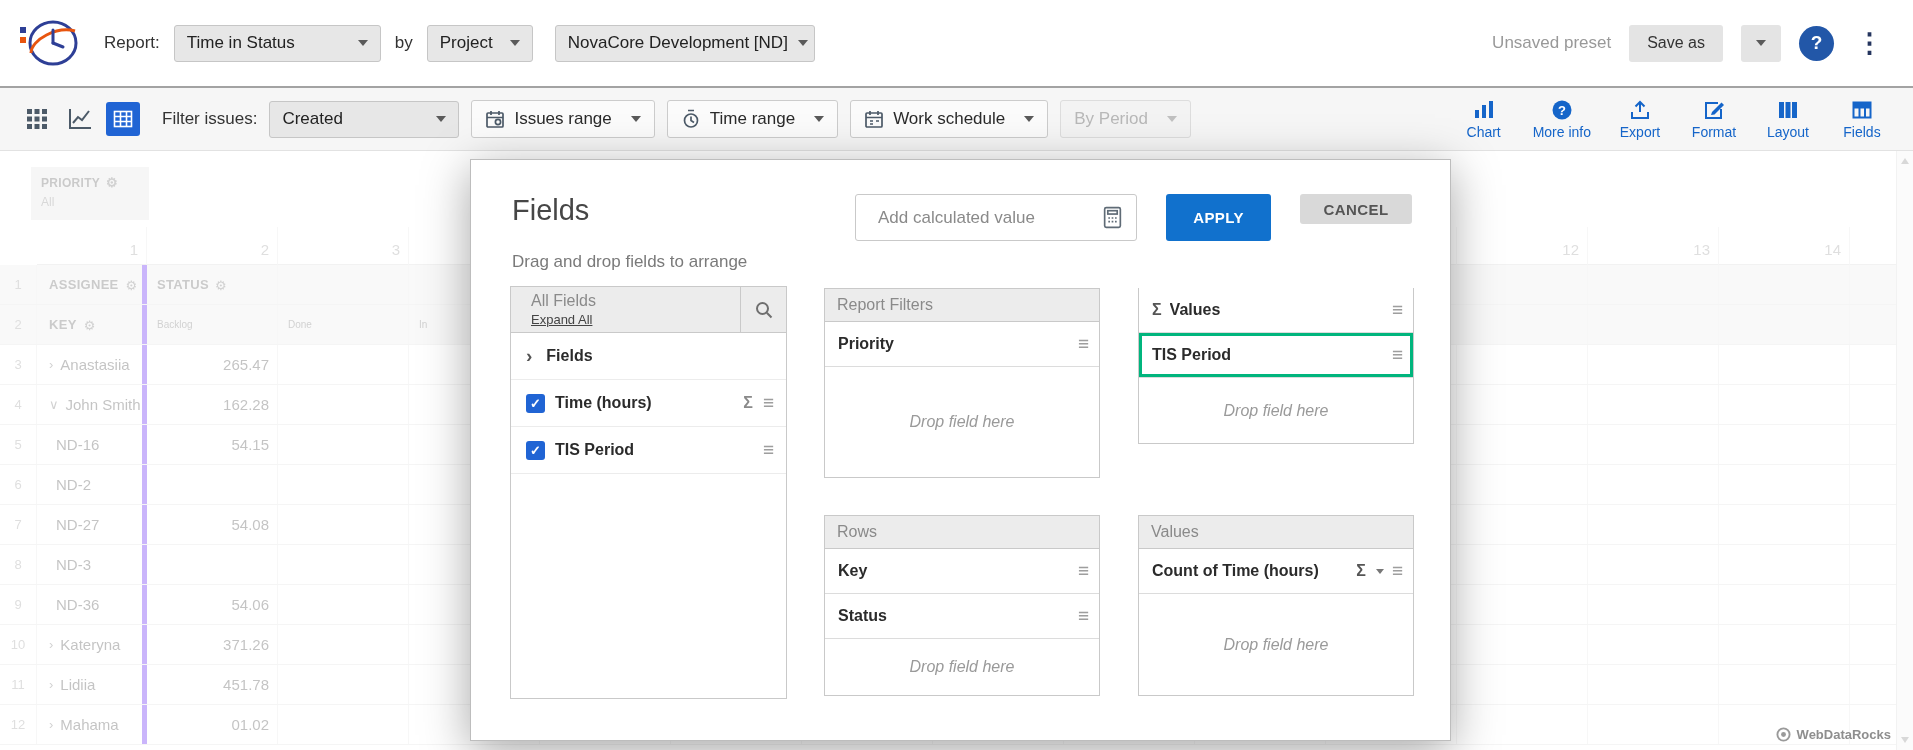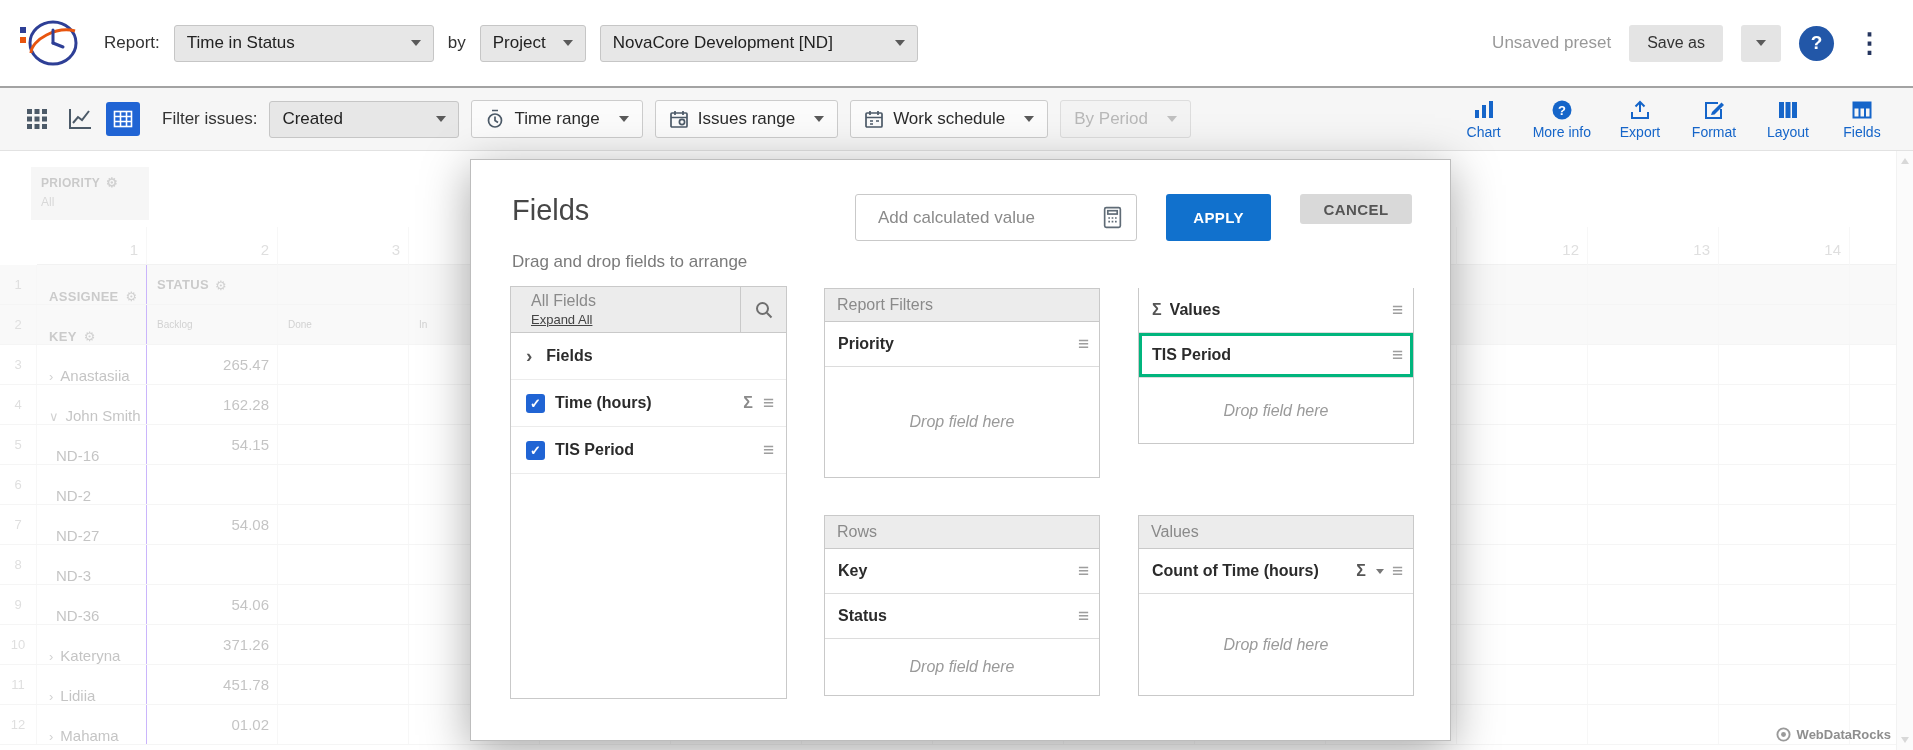--- a/index.html
+++ b/index.html
@@ -52,21 +52,21 @@
   .gear-icon::after { content:"⚙"; font-size:13px; color:#9a9a9a; }
   .colnums { position:absolute; left:37px; top:76px; right:17px; height:38px; display:flex; }
   .colnum { width:131px; border-right:1px solid #ededed; border-bottom:1px solid #e3e3e3; color:#b8b8b8;
             font-size:15px; display:flex; align-items:flex-end; justify-content:flex-end; padding:0 8px 6px 0; flex:0 0 auto; }
   .colnum.first { width:110px; }
   .colnum.fill { flex:1 1 auto; width:auto; border-right:none; }
   .grid-rows { position:absolute; left:0; top:114px; right:17px; }
   .grow { display:flex; height:40px; border-bottom:1px solid #e9e9e9; align-items:stretch; font-size:15px; color:#7d7d7d; }
   .gut { width:37px; color:#b8b8b8; font-size:13px; border-right:1px solid #ededed;
          display:flex; align-items:center; justify-content:center; flex:0 0 auto; }
-  .c1 { width:110px; padding-left:12px; border-right:1px solid #8b5cf6; display:flex; align-items:flex-end; gap:7px; flex:0 0 auto; overflow:hidden; }
+  .c1 { width:110px; padding-left:12px; border-right:5px solid #8b5cf6; display:flex; align-items:center; gap:7px; flex:0 0 auto; overflow:hidden; }
   .cc { width:131px; padding-left:10px; border-right:1px solid #ededed; display:flex; align-items:center; gap:6px; flex:0 0 auto; }
   .cc.val { justify-content:flex-end; padding-right:8px; padding-left:0; }
   .rest { flex:1 1 auto; background:repeating-linear-gradient(to right, transparent 0 130px, #ededed 130px 131px); }
   .grow.hdr { background:#f1f1f1; color:#8c8c8c; }
   .grow.hdr .hdtxt { font-size:13px; font-weight:bold; letter-spacing:.3px; }
   .grow.hdr .subtxt { font-size:10px; font-weight:normal; color:#9a9a9a; }
   .rchev { color:#9a9a9a; font-size:13px; }
   .scrollbar { position:absolute; right:0; top:0; bottom:0; width:17px; background:#f7f7f7;
                border-left:1px solid #e3e3e3; display:flex; flex-direction:column;
                justify-content:space-between; align-items:center; padding:7px 0; }
@@ -138,30 +138,30 @@
       <svg width="62" height="56" viewBox="0 0 62 56">
         <rect x="2" y="12" width="6" height="6" fill="#2e3f96"></rect>
         <rect x="2" y="22" width="6" height="6" fill="#e8550f"></rect>
         <ellipse cx="35" cy="28" rx="23" ry="21" fill="none" stroke="#2e3f96" stroke-width="3"></ellipse>
         <path d="M13 38 A28 16 -18 0 1 57 16" fill="none" stroke="#e8550f" stroke-width="3"></path>
         <line x1="35" y1="28" x2="35" y2="15" stroke="#2e3f96" stroke-width="3" stroke-linecap="round"></line>
         <line x1="35" y1="28" x2="45" y2="32" stroke="#2e3f96" stroke-width="3" stroke-linecap="round"></line>
       </svg>
     </span>
     <span class="hdr-label">Report:</span>
-    <div class="dd" style="width:260px">
+    <div class="dd" style="width:207px">
       <span>Time in Status</span>
       <span class="caret"></span>
     </div>
     <span class="hdr-label">by</span>
     <div class="dd" style="width:106px">
       <span>Project</span>
       <span class="caret"></span>
     </div>
-    <div class="dd" style="width:318px; ">
+    <div class="dd" style="width:260px; margin-left:8px">
       <span>NovaCore Development [ND]</span>
       <span class="caret"></span>
     </div>
 
     <div class="hdr-right">
       <span class="muted">Unsaved preset</span>
       <button class="btn-grey">Save as</button>
       <button class="btn-grey btn-caret">
         <span class="caret" style="margin:0"></span>
       </button>
@@ -199,36 +199,36 @@
       </span>
     </div>
     <span class="hdr-label">Filter issues:</span>
     <div class="dd" style="width:190px">
       <span>Created</span>
       <span class="caret"></span>
     </div>
     <div class="tb-btn">
       <span style="display:flex">
         <svg width="20" height="20" viewBox="0 0 20 20" fill="none" stroke="#4c5a68" stroke-width="1.7">
-          <circle cx="10" cy="11.5" r="6.5"></circle>
-            <path d="M10 7.5v4l3 2M7 1.5h6"></path>
-        </svg>
-      </span>
-      <span>Time range</span>
+          <rect x="2" y="4" width="16" height="14" rx="1"></rect>
+            <path d="M2 8.5h16M6 2v4M14 2v4"></path>
+            <circle cx="13" cy="13" r="2.6"></circle>
+        </svg>
+      </span>
+      <span>Issues range</span>
       <span class="caret"></span>
     </div>
     <div class="tb-btn">
       <span style="display:flex">
         <svg width="20" height="20" viewBox="0 0 20 20" fill="none" stroke="#4c5a68" stroke-width="1.7">
-          <rect x="2" y="4" width="16" height="14" rx="1"></rect>
-            <path d="M2 8.5h16M6 2v4M14 2v4"></path>
-            <circle cx="13" cy="13" r="2.6"></circle>
-        </svg>
-      </span>
-      <span>Issues range</span>
+          <circle cx="10" cy="11.5" r="6.5"></circle>
+            <path d="M10 7.5v4l3 2M7 1.5h6"></path>
+        </svg>
+      </span>
+      <span>Time range</span>
       <span class="caret"></span>
     </div>
     <div class="tb-btn">
       <span style="display:flex">
         <svg width="20" height="20" viewBox="0 0 20 20" fill="none" stroke="#4c5a68" stroke-width="1.7">
           <rect x="2" y="4" width="16" height="14" rx="1"></rect>
             <path d="M2 8.5h16M6 2v4M14 2v4M6 12h3M6 15h3M12 12h3"></path>
         </svg>
       </span>
       <span>Work schedule</span>

